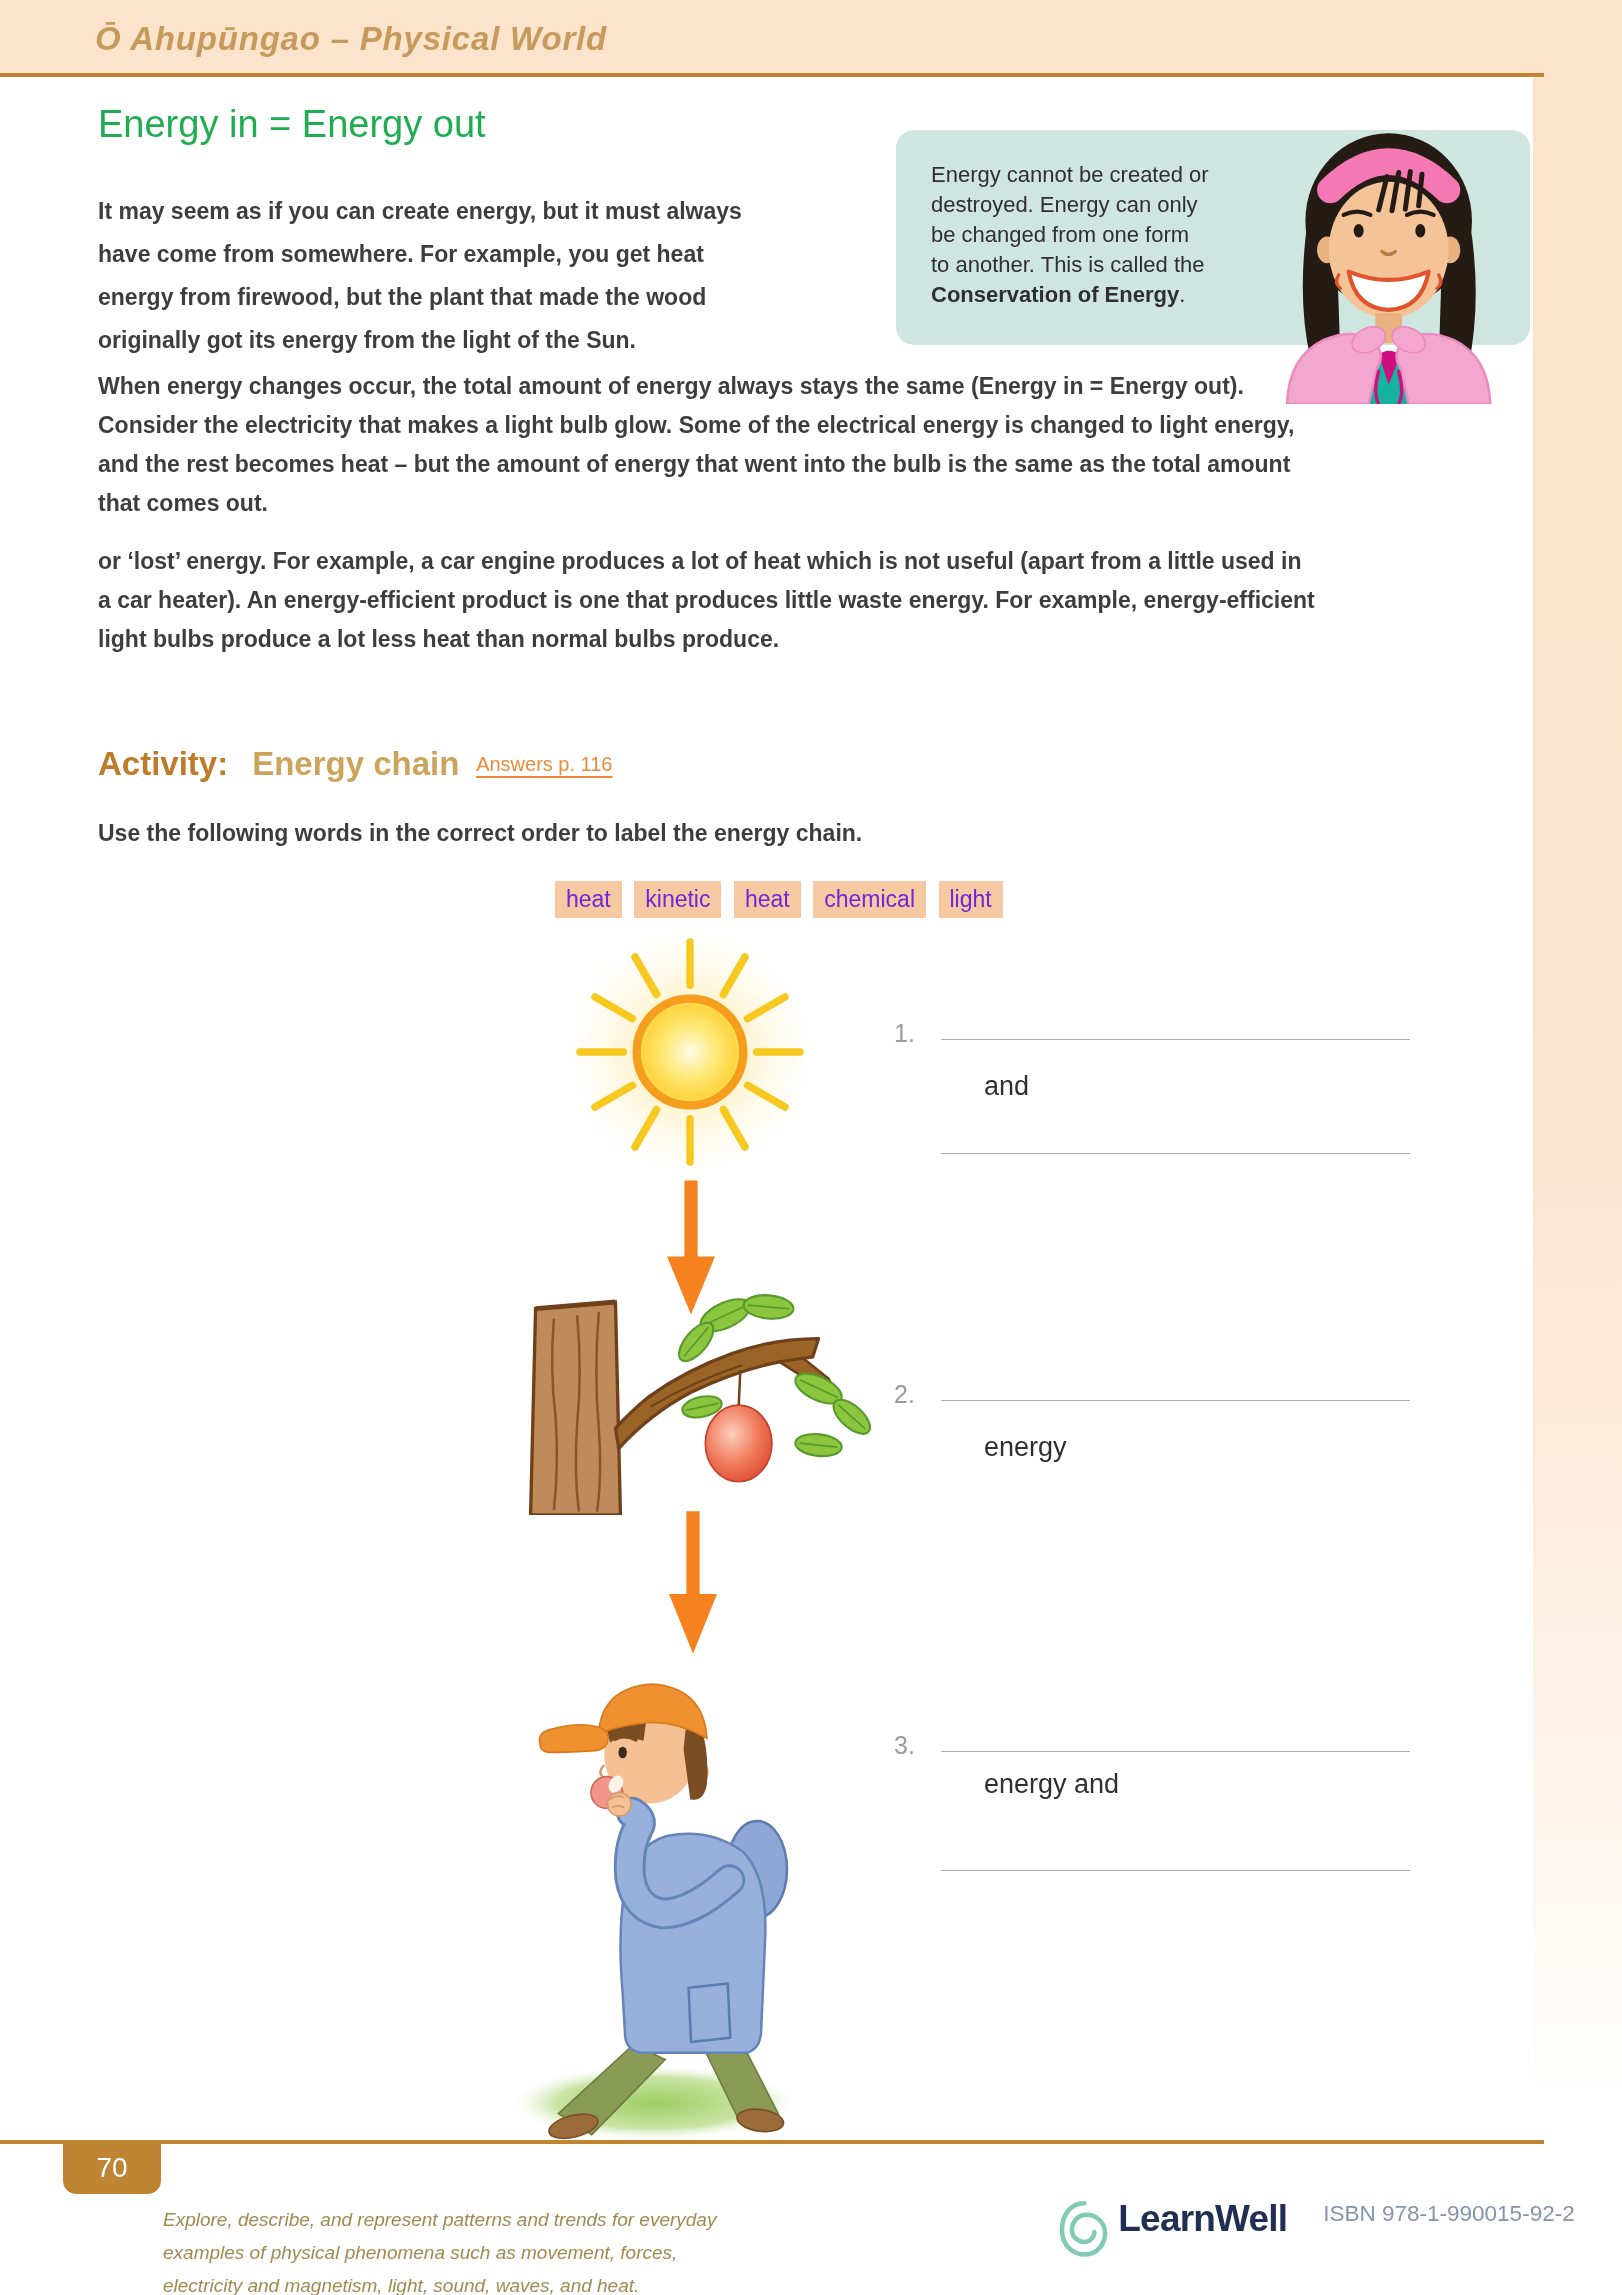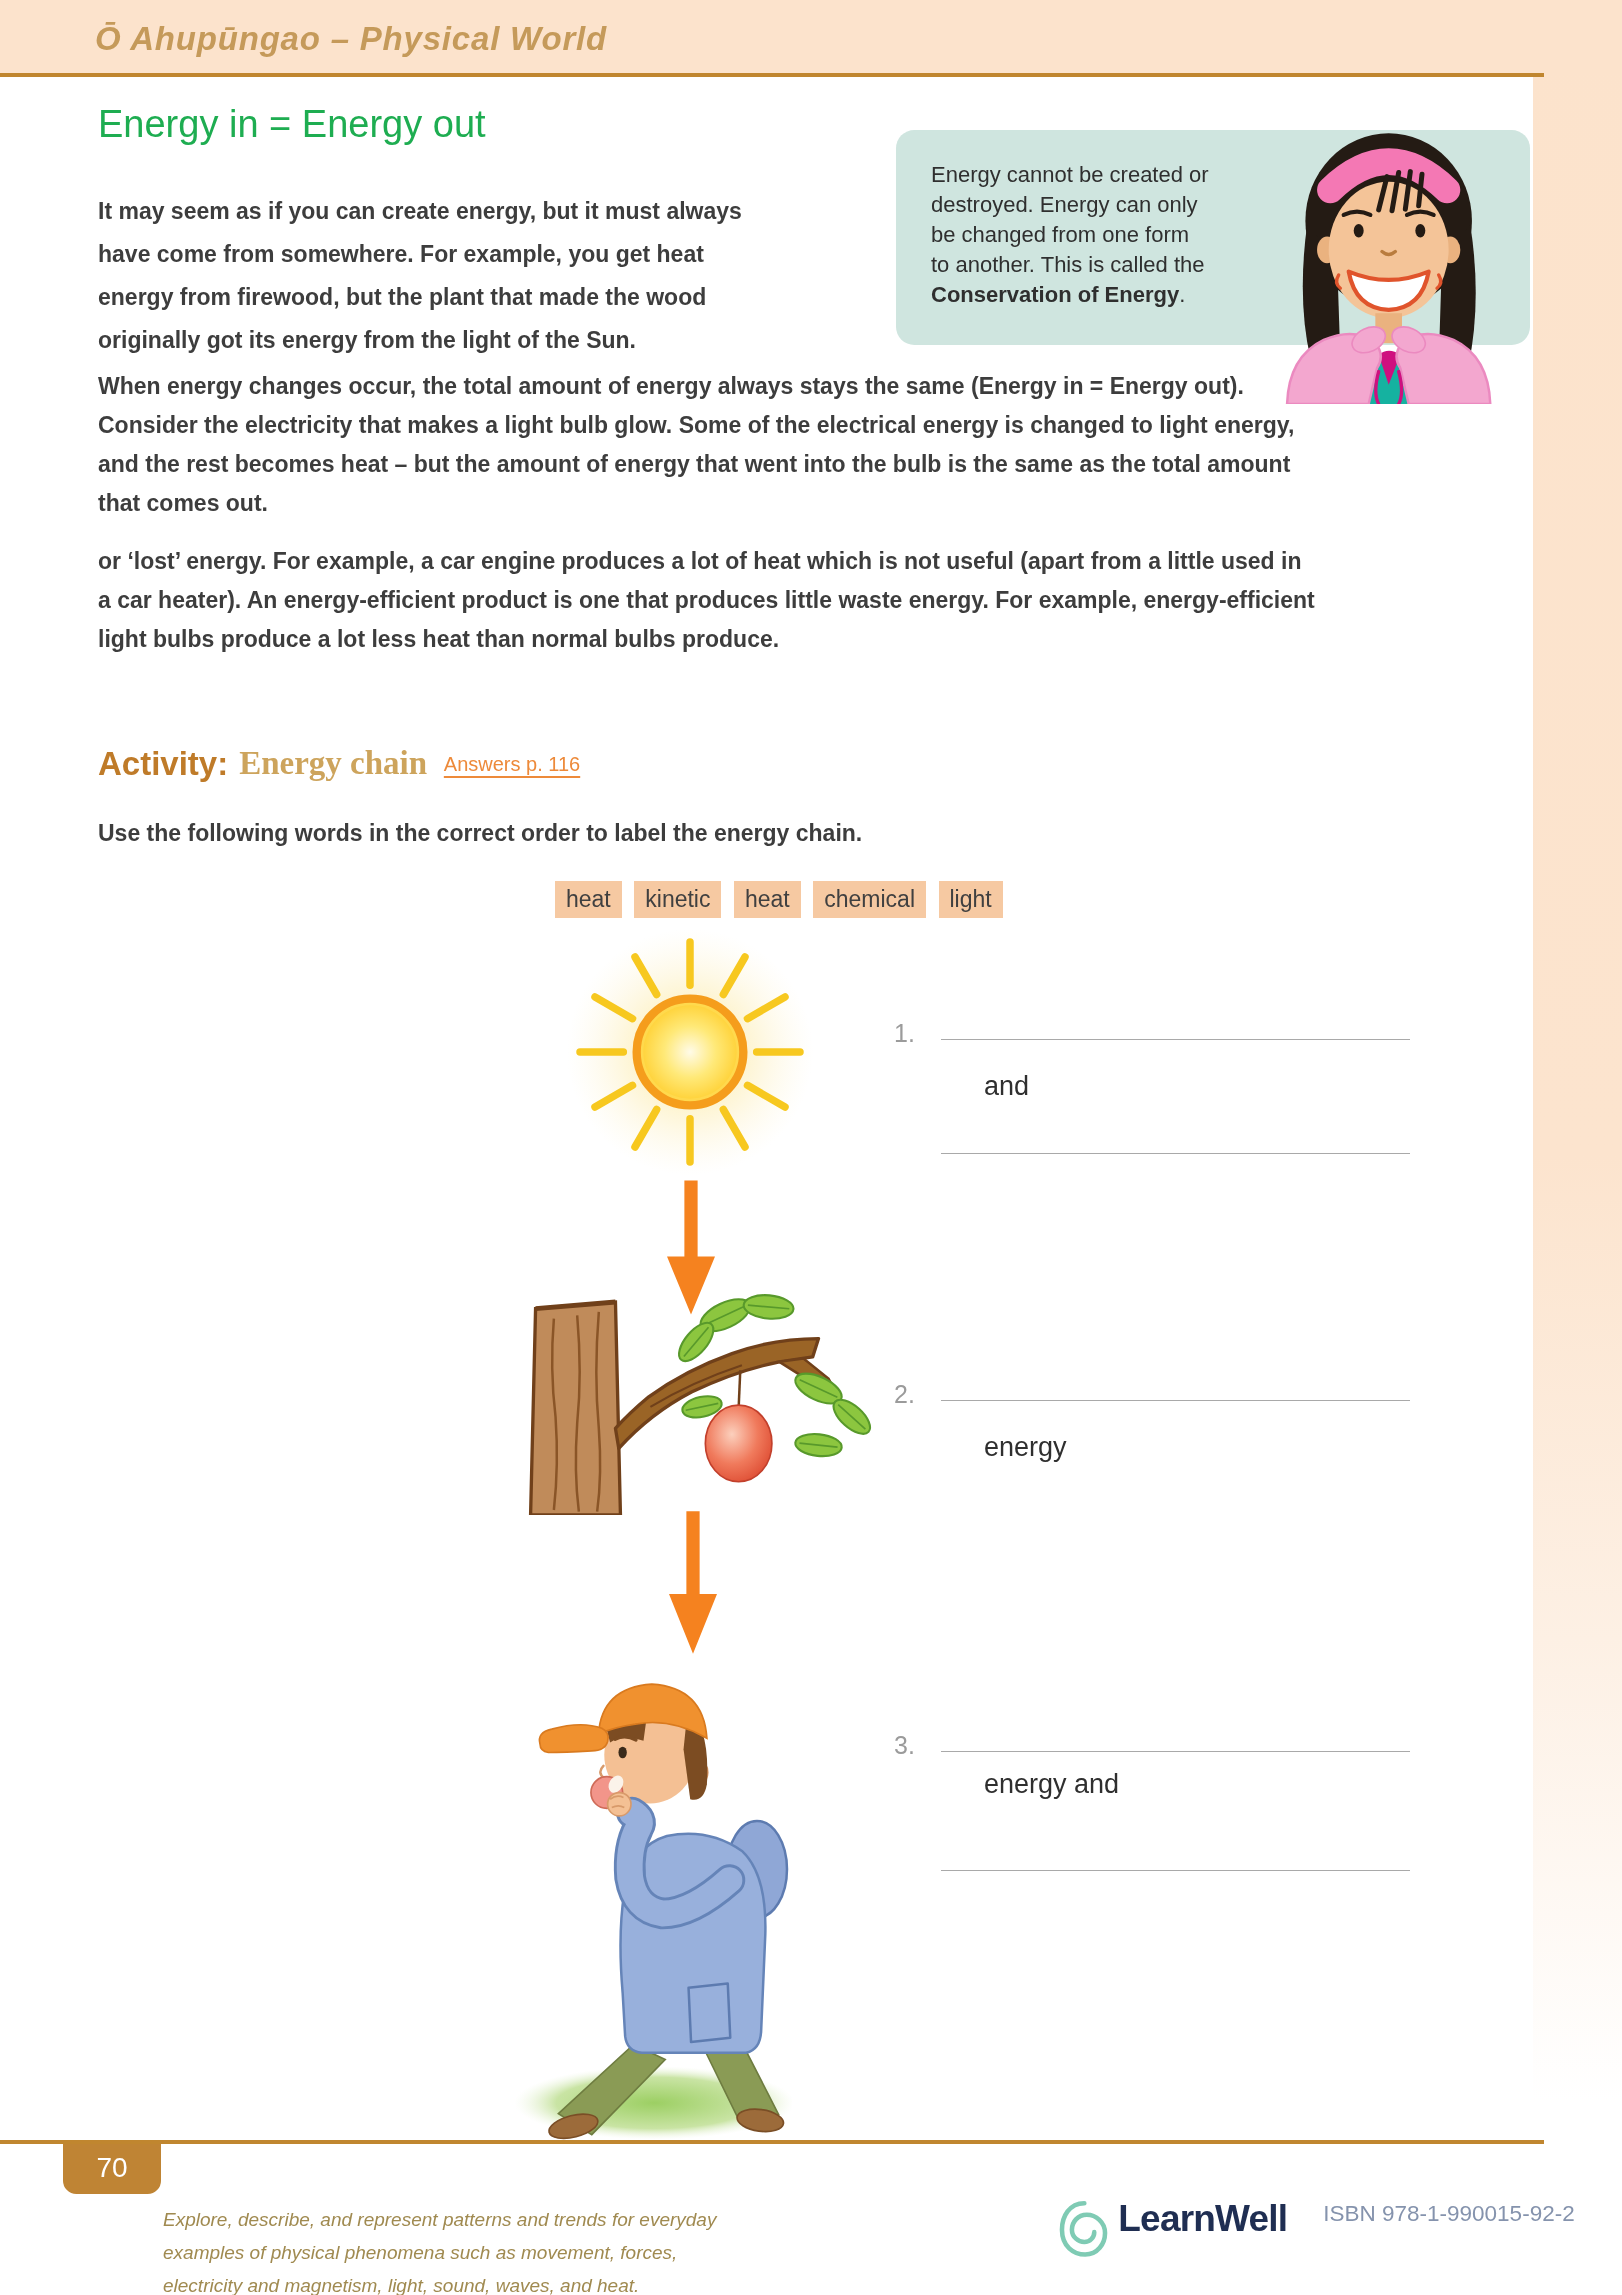--- a/index.html
+++ b/index.html
@@ -33,28 +33,28 @@
     top:130px;left:896px;width:634px;height:215px;background:#cfe5df;
     border-radius:18.3px;z-index:1;
   }
   .infobox-text{top:160px;left:931px;font-size:22px;line-height:30px;color:#2f2f2f;z-index:2;}
   .infobox-text strong{font-weight:bold;}
   .girl{top:125px;left:1272px;z-index:3;}
 
   
   .activity-head{top:745px;left:98px;display:flex;align-items:flex-start;z-index:2;}
   .activity-label{font-size:33px;font-weight:800;color:#bf7b29;}
-  .activity-title{font-size:33px;font-weight:bold;color:#cda45c;margin-left:11px;font-family:Liberation Serif, serif;}
+  .activity-title{font-size:33px;font-weight:bold;color:#cda45c;margin-left:24px;}
   .answers-link{
     font-size:20px;color:#ed8a3a;margin-left:16.7px;margin-top:8.3px;
     text-decoration:underline;text-decoration-thickness:1.7px;text-underline-offset:5px;cursor:pointer;
   }
   .instruction{top:820px;left:98px;z-index:2;}
   .word-bank{top:881px;left:555px;display:flex;gap:12.5px;z-index:2;}
-  .chip{background:#f6c9a2;color:#404040;font-size:23px;padding:5px 11px;}
+  .chip{background:#f6c9a2;color:#6d28d9;font-size:23px;padding:5px 11px;}
 
   
   .blank-num{font-size:25px;color:#9b9b9b;z-index:2;}
   .answer-line{width:469px;height:0;border-bottom:1.7px solid #a9a9a9;z-index:2;}
   .blank-label{font-size:27px;color:#2f2f2f;z-index:2;}
 
   
   .footer-rule{top:2140px;left:0;width:1544px;height:4.2px;background:#c0862f;z-index:2;}
   .page-tab{
     top:2144px;left:63px;width:98px;height:50px;background:#bf8434;

